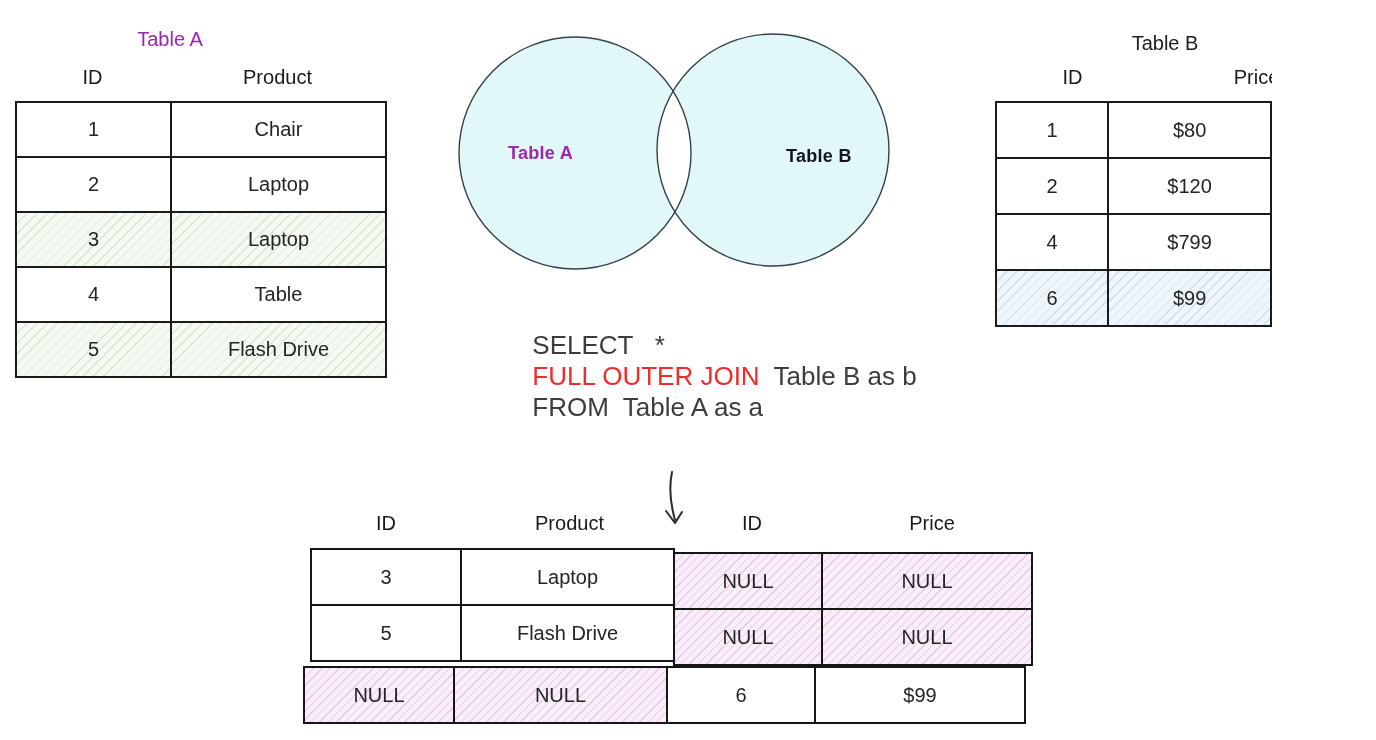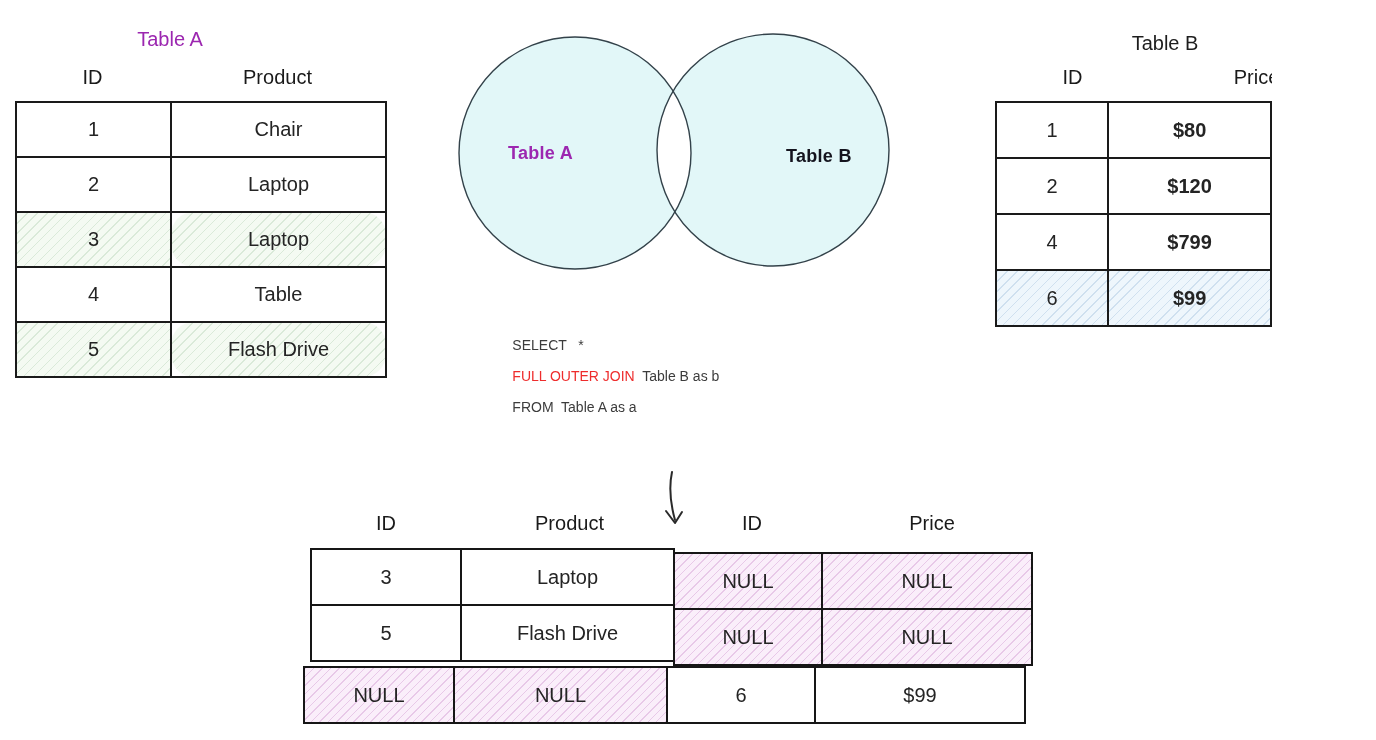--- a/index.html
+++ b/index.html
@@ -30,24 +30,24 @@
   table.tbl td {
     border: 2px solid #1a1a1a;
     text-align: center;
     vertical-align: middle;
     font-size: 20px;
     color: #242424;
     background: #ffffff;
   }
   .table-a td { height: 55px; }
   .table-a td.c1 { width: 155px; }
-  .table-a td.c2 { width: 215px; border-radius: 23px; }
+  .table-a td.c2 { width: 215px; }
   .table-b td { height: 56px; }
   .table-b td.c1 { width: 155px; }
-  .table-b td.c2 { width: 213px; font-weight: bold; }
+  .table-b td.c2 { width: 213px; }
 
   
   .hatch-green {
     background:
       repeating-linear-gradient(135deg, rgba(125,175,125,0.22) 0px, rgba(125,175,125,0.22) 1px, transparent 1px, transparent 7px),
       #f4faf2 !important;
   }
   .hatch-blue {
     background:
       repeating-linear-gradient(135deg, rgba(125,165,205,0.28) 0px, rgba(125,165,205,0.28) 1px, transparent 1px, transparent 7px),
@@ -62,21 +62,21 @@
   
   .venn-label {
     font-size: 18px;
     font-weight: bold;
     letter-spacing: 0.3px;
   }
   .venn-label.a { color: #9c27b0; }
   .venn-label.b { color: #14141e; }
 
   
-  .sql { font-size: 14px; color: #3c3c3c; }
+  .sql { font-size: 26px; color: #3c3c3c; }
   .sql-line { height: 31px; line-height: 31px; white-space: pre; }
   .sql-line span { white-space: pre; }
   .sql .red { color: #ee2c2c; }
 
   
   .res-headers { display: flex; font-size: 20px; color: #1a1a1a; }
   .res-headers span { display: inline-block; text-align: center; }
   .res-headers .w1 { width: 152px; }
   .res-headers .w2 { width: 215px; }
   .res-headers .w3 { width: 150px; }

